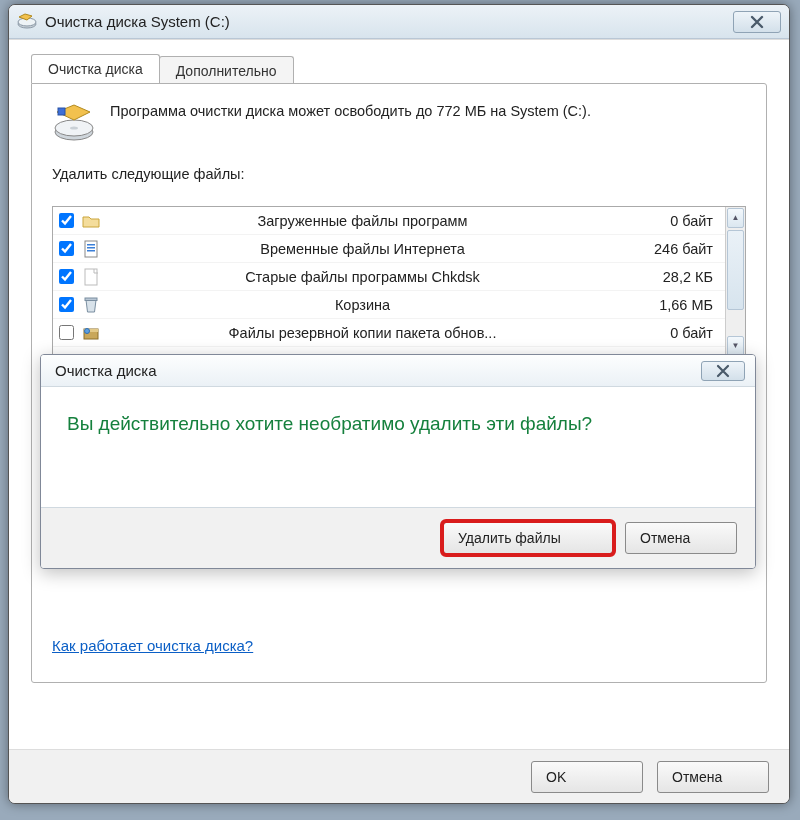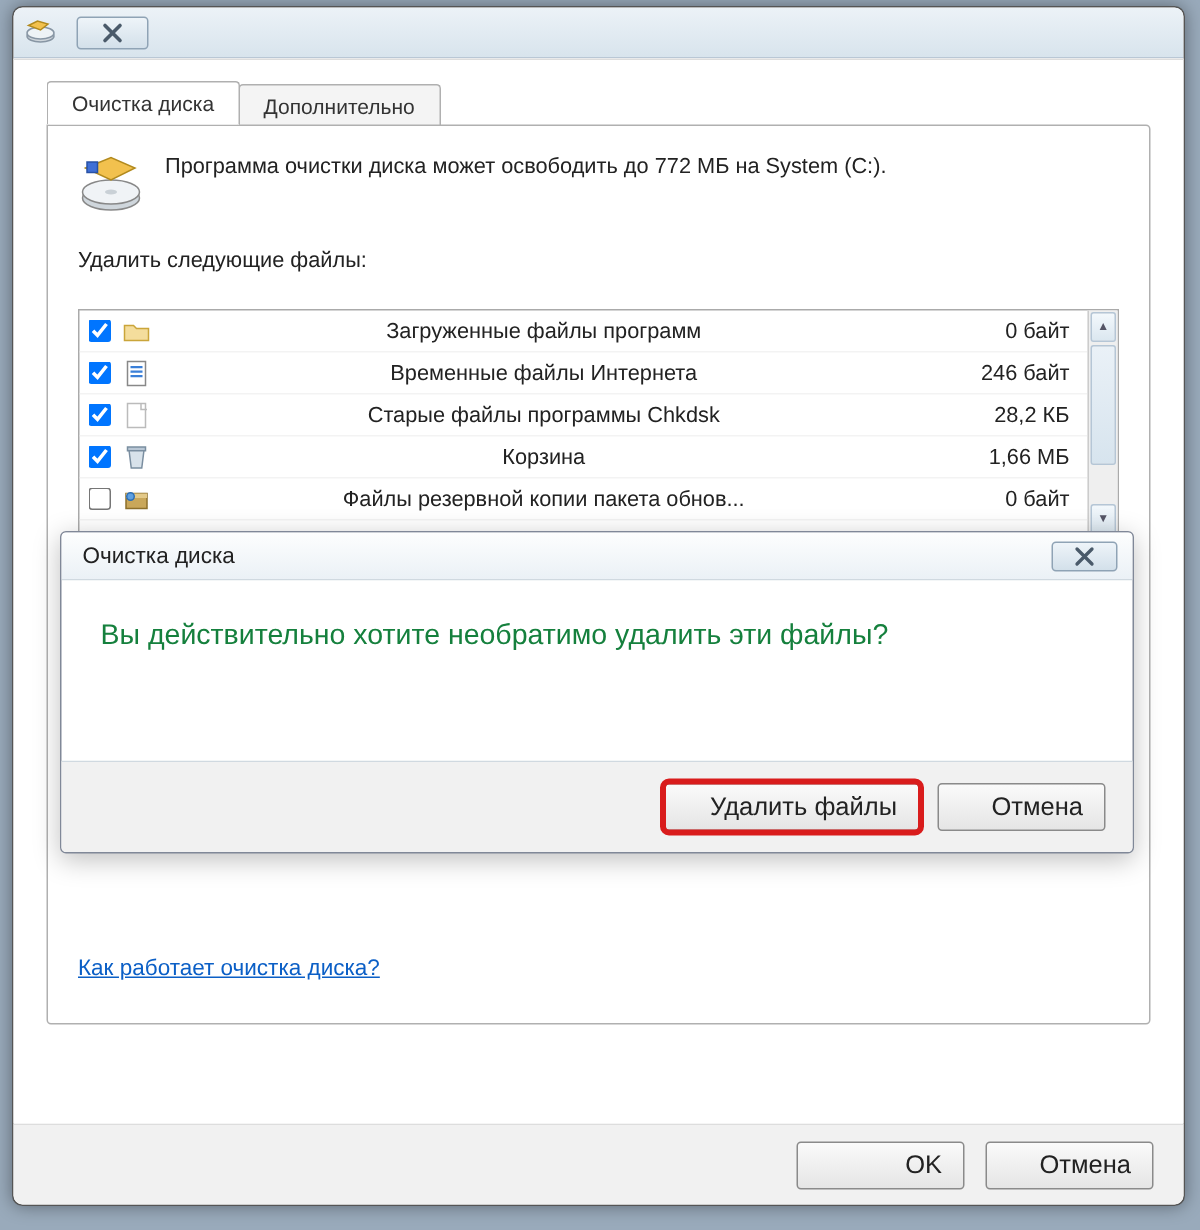--- a/index.html
+++ b/index.html
@@ -168,24 +168,24 @@
     gap:12px;
     border-radius:0 0 3px 3px;
   }
   .wbutton {
     min-width:112px;
     height:32px;
     padding:0 14px;
     border:1px solid #8a8a8a;
     border-radius:3px;
     background:linear-gradient(#fafafa,#e5e5e5);
-    font-size:17px;
+    font-size:14px;
     color:#222;
     cursor:pointer;
-    display:flex;align-items:center;justify-content:flex-end;
+    display:flex;align-items:center;justify-content:flex-start;
   }
   .red-highlight { outline:4px solid #d91c1c; outline-offset:-1px; }
 
   
   .bottom-bar {
     position:absolute; left:0; right:0; bottom:0; height:54px;
     border-top:1px solid #ddd;
     background:#f1f1f1;
     display:flex; justify-content:flex-end; align-items:center;
     padding:0 20px; gap:14px;
@@ -198,20 +198,21 @@
 <div class="window">
 
   <div class="titlebar">
     <span class="icon">
       <svg viewBox="0 0 20 18">
           <ellipse cx="10" cy="11" rx="9" ry="4" fill="#cfd6dc" stroke="#8896a4"></ellipse>
           <ellipse cx="10" cy="9" rx="9" ry="4" fill="#eef3f6" stroke="#8896a4"></ellipse>
           <path d="M2 4 L8 1 L15 3 L10 7 Z" fill="#f2c14e" stroke="#b28a1e"></path>
         </svg>
     </span>
+    <span class="title">Очистка диска System (C:)</span>
     <div class="close-btn">
       <svg viewBox="0 0 14 14">
           <path d="M2 2 L12 12 M12 2 L2 12" stroke="#4a5a6a" stroke-width="2.4" stroke-linecap="round" fill="none"></path>
         </svg>
     </div>
   </div>
 
   <div class="client">
     <div class="tabs">
       <div class="tab active"><span>Очистка диска</span></div>

